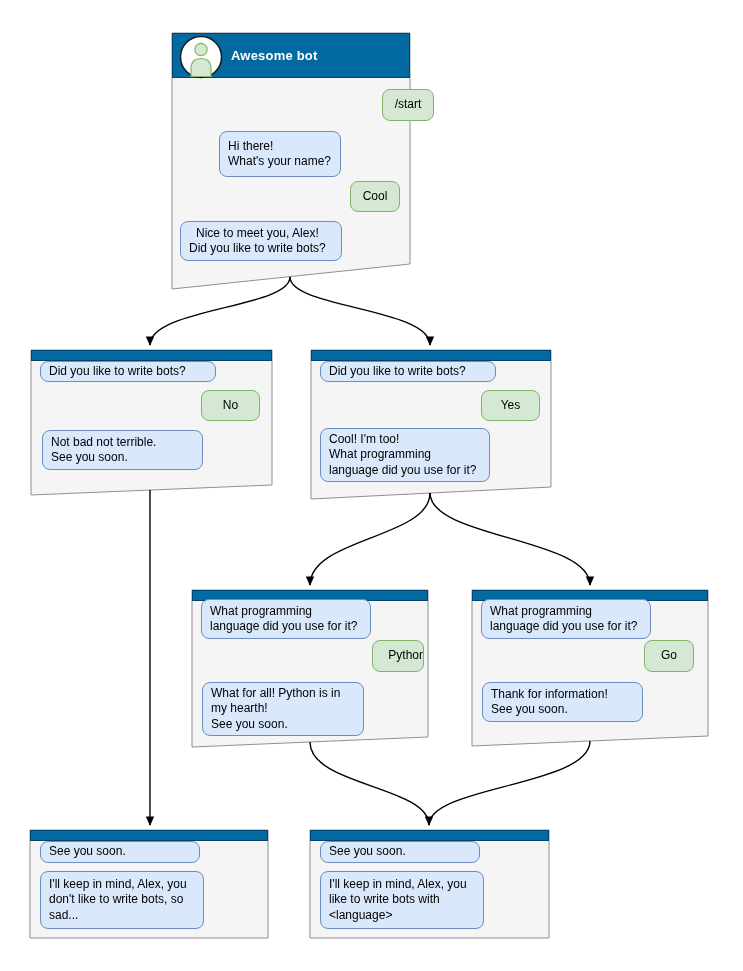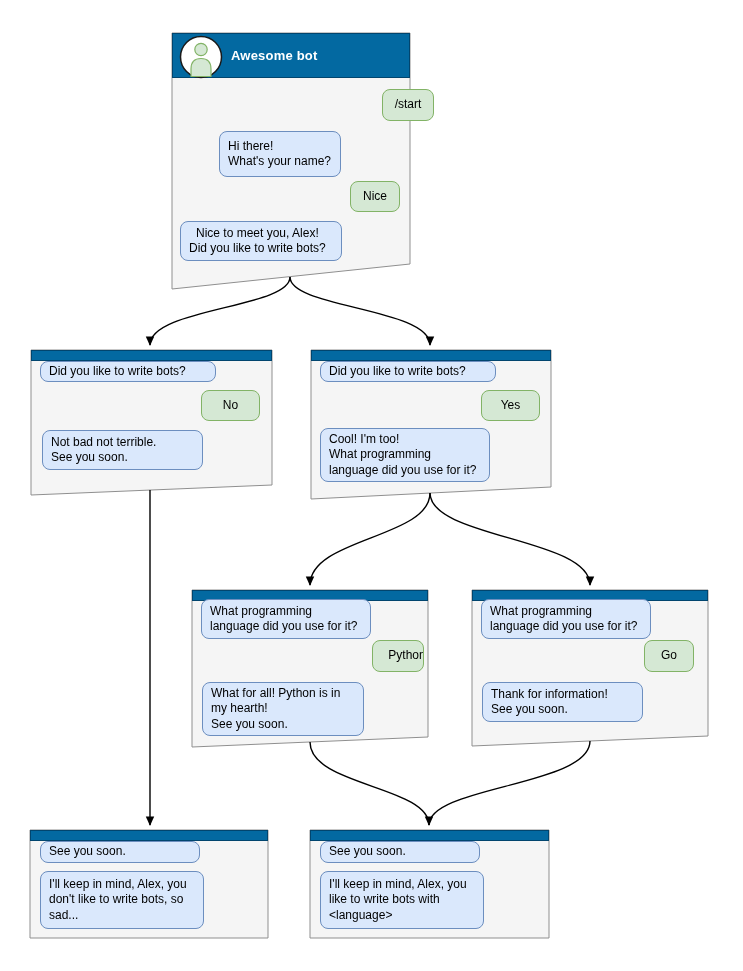--- a/index.html
+++ b/index.html
@@ -53,21 +53,21 @@
       <svg class="avatar" width="44" height="44" viewBox="0 0 44 44">
         <circle cx="22" cy="22" r="20.5" fill="#ffffff" stroke="#1a1a1a" stroke-width="1.5"></circle>
         <circle cx="22" cy="14.5" r="6.2" fill="#d5e8d4" stroke="#82b366" stroke-width="1.2"></circle>
         <path d="M12,41.5 L12,34 Q12,23.5 22,23.5 Q32,23.5 32,34 L32,41.5 Z" fill="#d5e8d4" stroke="#82b366" stroke-width="1.2"></path>
       </svg>
       <span class="root-title">Awesome bot</span>
     </div>
     <div class="bubble user" style="left:183px;top:56px;width:52px;height:32px;margin-left:27px;">/start</div>
     <div class="bubble bot" style="left:8px;top:98px;width:122px;height:46px;margin-left:39px;">Hi there!
 What's your name?</div>
-    <div class="bubble user" style="left:178px;top:148px;width:50px;height:31px;">Nice</div>
+    <div class="bubble user" style="left:178px;top:148px;width:50px;height:31px;">Cool</div>
     <div class="bubble bot" style="left:8px;top:188px;width:162px;height:40px;text-align:center;">Nice to meet you, Alex!
 Did you like to write bots?</div>
   </div>
 
   <div class="node" style="left:31px;top:350px;width:241px;height:145px;">
     <div class="bar" style="width:241px;height:11px;"></div>
     <div class="bubble bot" style="left:9px;top:11px;width:176px;height:21px;">Did you like to write bots?</div>
     <div class="bubble user" style="left:170px;top:40px;width:59px;height:31px;">No</div>
     <div class="bubble bot" style="left:11px;top:80px;width:161px;height:40px;">Not bad not terrible.
 See you soon.</div>

